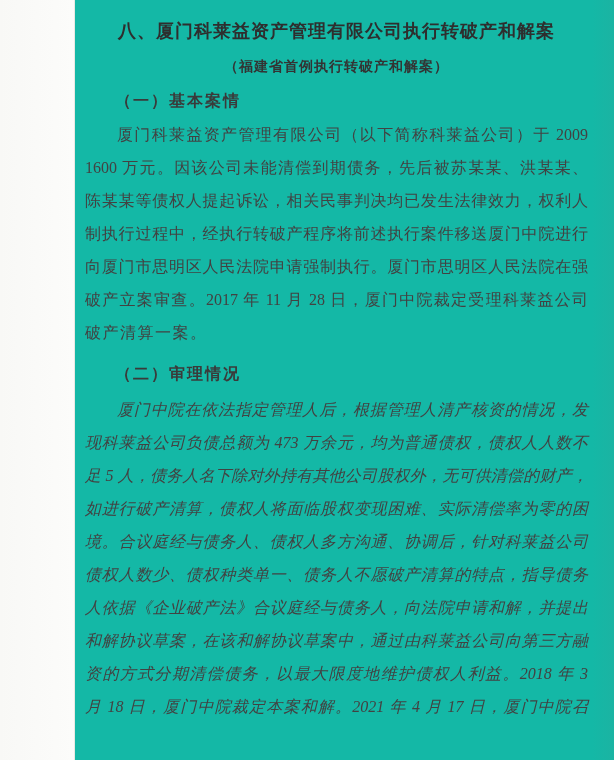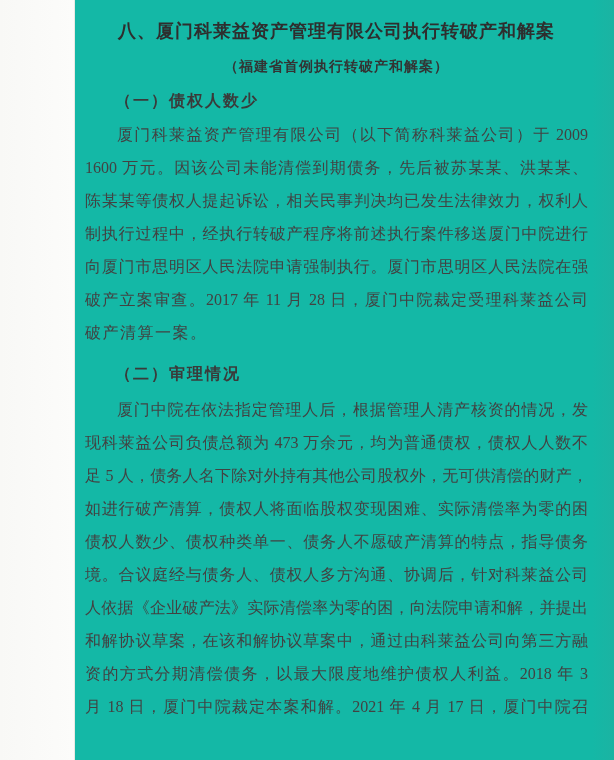--- a/index.html
+++ b/index.html
@@ -81,20 +81,21 @@
     margin-top: 13px;
   }
   .section-heading.second {
     margin-top: 15px;
   }
   .para {
     margin-top: 7px;
   }
   .para.second {
     margin-top: 9px;
+    font-style: italic;
   }
   .line {
     height: 33px;
     line-height: 33px;
     font-size: 16px;
     text-align: justify;
     text-align-last: justify;
     white-space: nowrap;
     color: #424242;
   }
@@ -113,41 +114,41 @@
   <div class="edge-left-margin"></div>
   <div class="edge-left"></div>
   <div class="edge-right"></div>
 
   <div class="content">
 
     <div class="doc-title">八、厦门科莱益资产管理有限公司执行转破产和解案</div>
 
     <div class="doc-subtitle">（福建省首例执行转破产和解案）</div>
 
-    <div class="section-heading first">（一）债权人数少</div>
+    <div class="section-heading first">（一）基本案情</div>
 
     <div class="para first">
       <div class="line indent">厦门科莱益资产管理有限公司（以下简称科莱益公司）于 2009</div>
       <div class="line">1600 万元。因该公司未能清偿到期债务，先后被苏某某、洪某某、</div>
       <div class="line">陈某某等债权人提起诉讼，相关民事判决均已发生法律效力，权利人</div>
       <div class="line">制执行过程中，经执行转破产程序将前述执行案件移送厦门中院进行</div>
       <div class="line">向厦门市思明区人民法院申请强制执行。厦门市思明区人民法院在强</div>
       <div class="line">破产立案审查。2017 年 11 月 28 日，厦门中院裁定受理科莱益公司</div>
       <div class="line para-end">破产清算一案。</div>
     </div>
 
     <div class="section-heading second">（二）审理情况</div>
 
     <div class="para second">
       <div class="line indent">厦门中院在依法指定管理人后，根据管理人清产核资的情况，发</div>
       <div class="line">现科莱益公司负债总额为 473 万余元，均为普通债权，债权人人数不</div>
       <div class="line">足 5 人，债务人名下除对外持有其他公司股权外，无可供清偿的财产，</div>
       <div class="line">如进行破产清算，债权人将面临股权变现困难、实际清偿率为零的困</div>
+      <div class="line">境。合议庭经与债务人、债权人多方沟通、协调后，针对科莱益公司</div>
       <div class="line">债权人数少、债权种类单一、债务人不愿破产清算的特点，指导债务</div>
-      <div class="line">境。合议庭经与债务人、债权人多方沟通、协调后，针对科莱益公司</div>
-      <div class="line">人依据《企业破产法》实际清偿率为零的困，向法院申请和解，并提出</div>
+      <div class="line">人依据《企业破产法》合议庭经与债务人，向法院申请和解，并提出</div>
       <div class="line">和解协议草案，在该和解协议草案中，通过由科莱益公司向第三方融</div>
       <div class="line">资的方式分期清偿债务，以最大限度地维护债权人利益。2018 年 3</div>
       <div class="line">月 18 日，厦门中院裁定本案和解。2021 年 4 月 17 日，厦门中院召</div>
     </div>
 
   </div>
 </div>
 
 </body></html>

